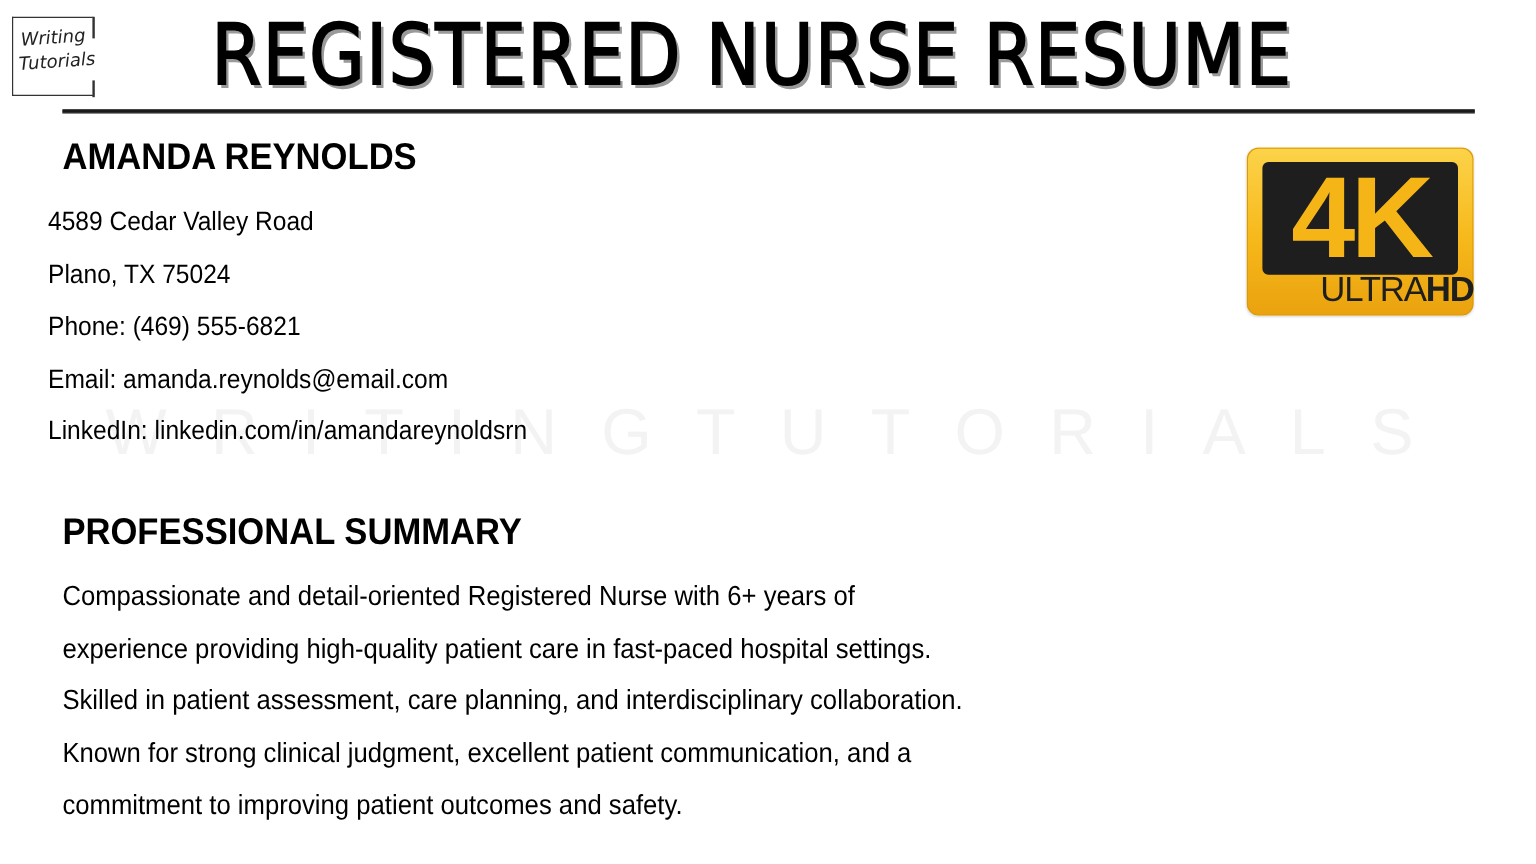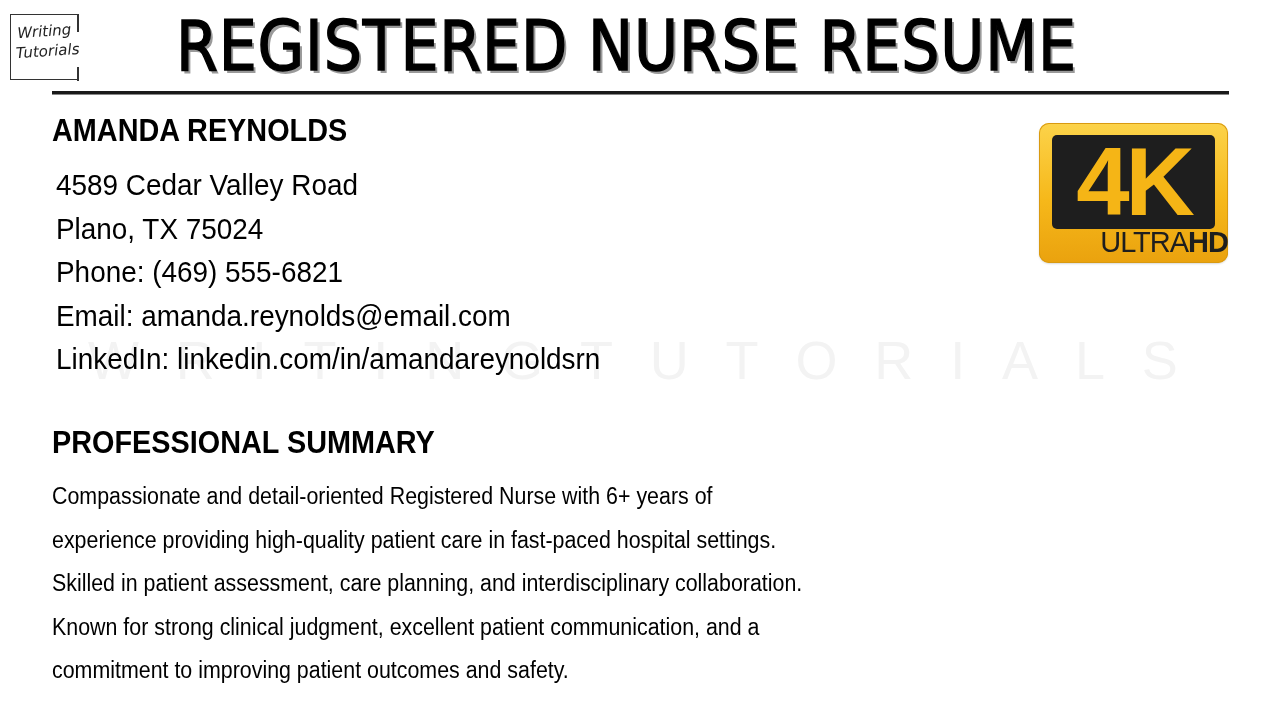--- a/index.html
+++ b/index.html
@@ -72,22 +72,22 @@
     .watermark span { display: inline-block; }
 
     
     .name {
       position: absolute; left: 52px; top: 111px;
       font-size: 31px; font-weight: bold; line-height: 40px;
       transform: scaleX(0.93); transform-origin: left center;
       white-space: nowrap;
     }
     .contact {
-      position: absolute; left: 56px; top: 163px;
-      font-size: 30px; line-height: 43.5px;
+      position: absolute; left: 40px; top: 163px;
+      font-size: 22px; line-height: 43.5px;
     }
     .contact div {
       white-space: nowrap;
       transform: scaleX(0.93); transform-origin: left center;
     }
 
     
     .badge {
       position: absolute; left: 1039px; top: 123px;
       width: 189px; height: 140px;

